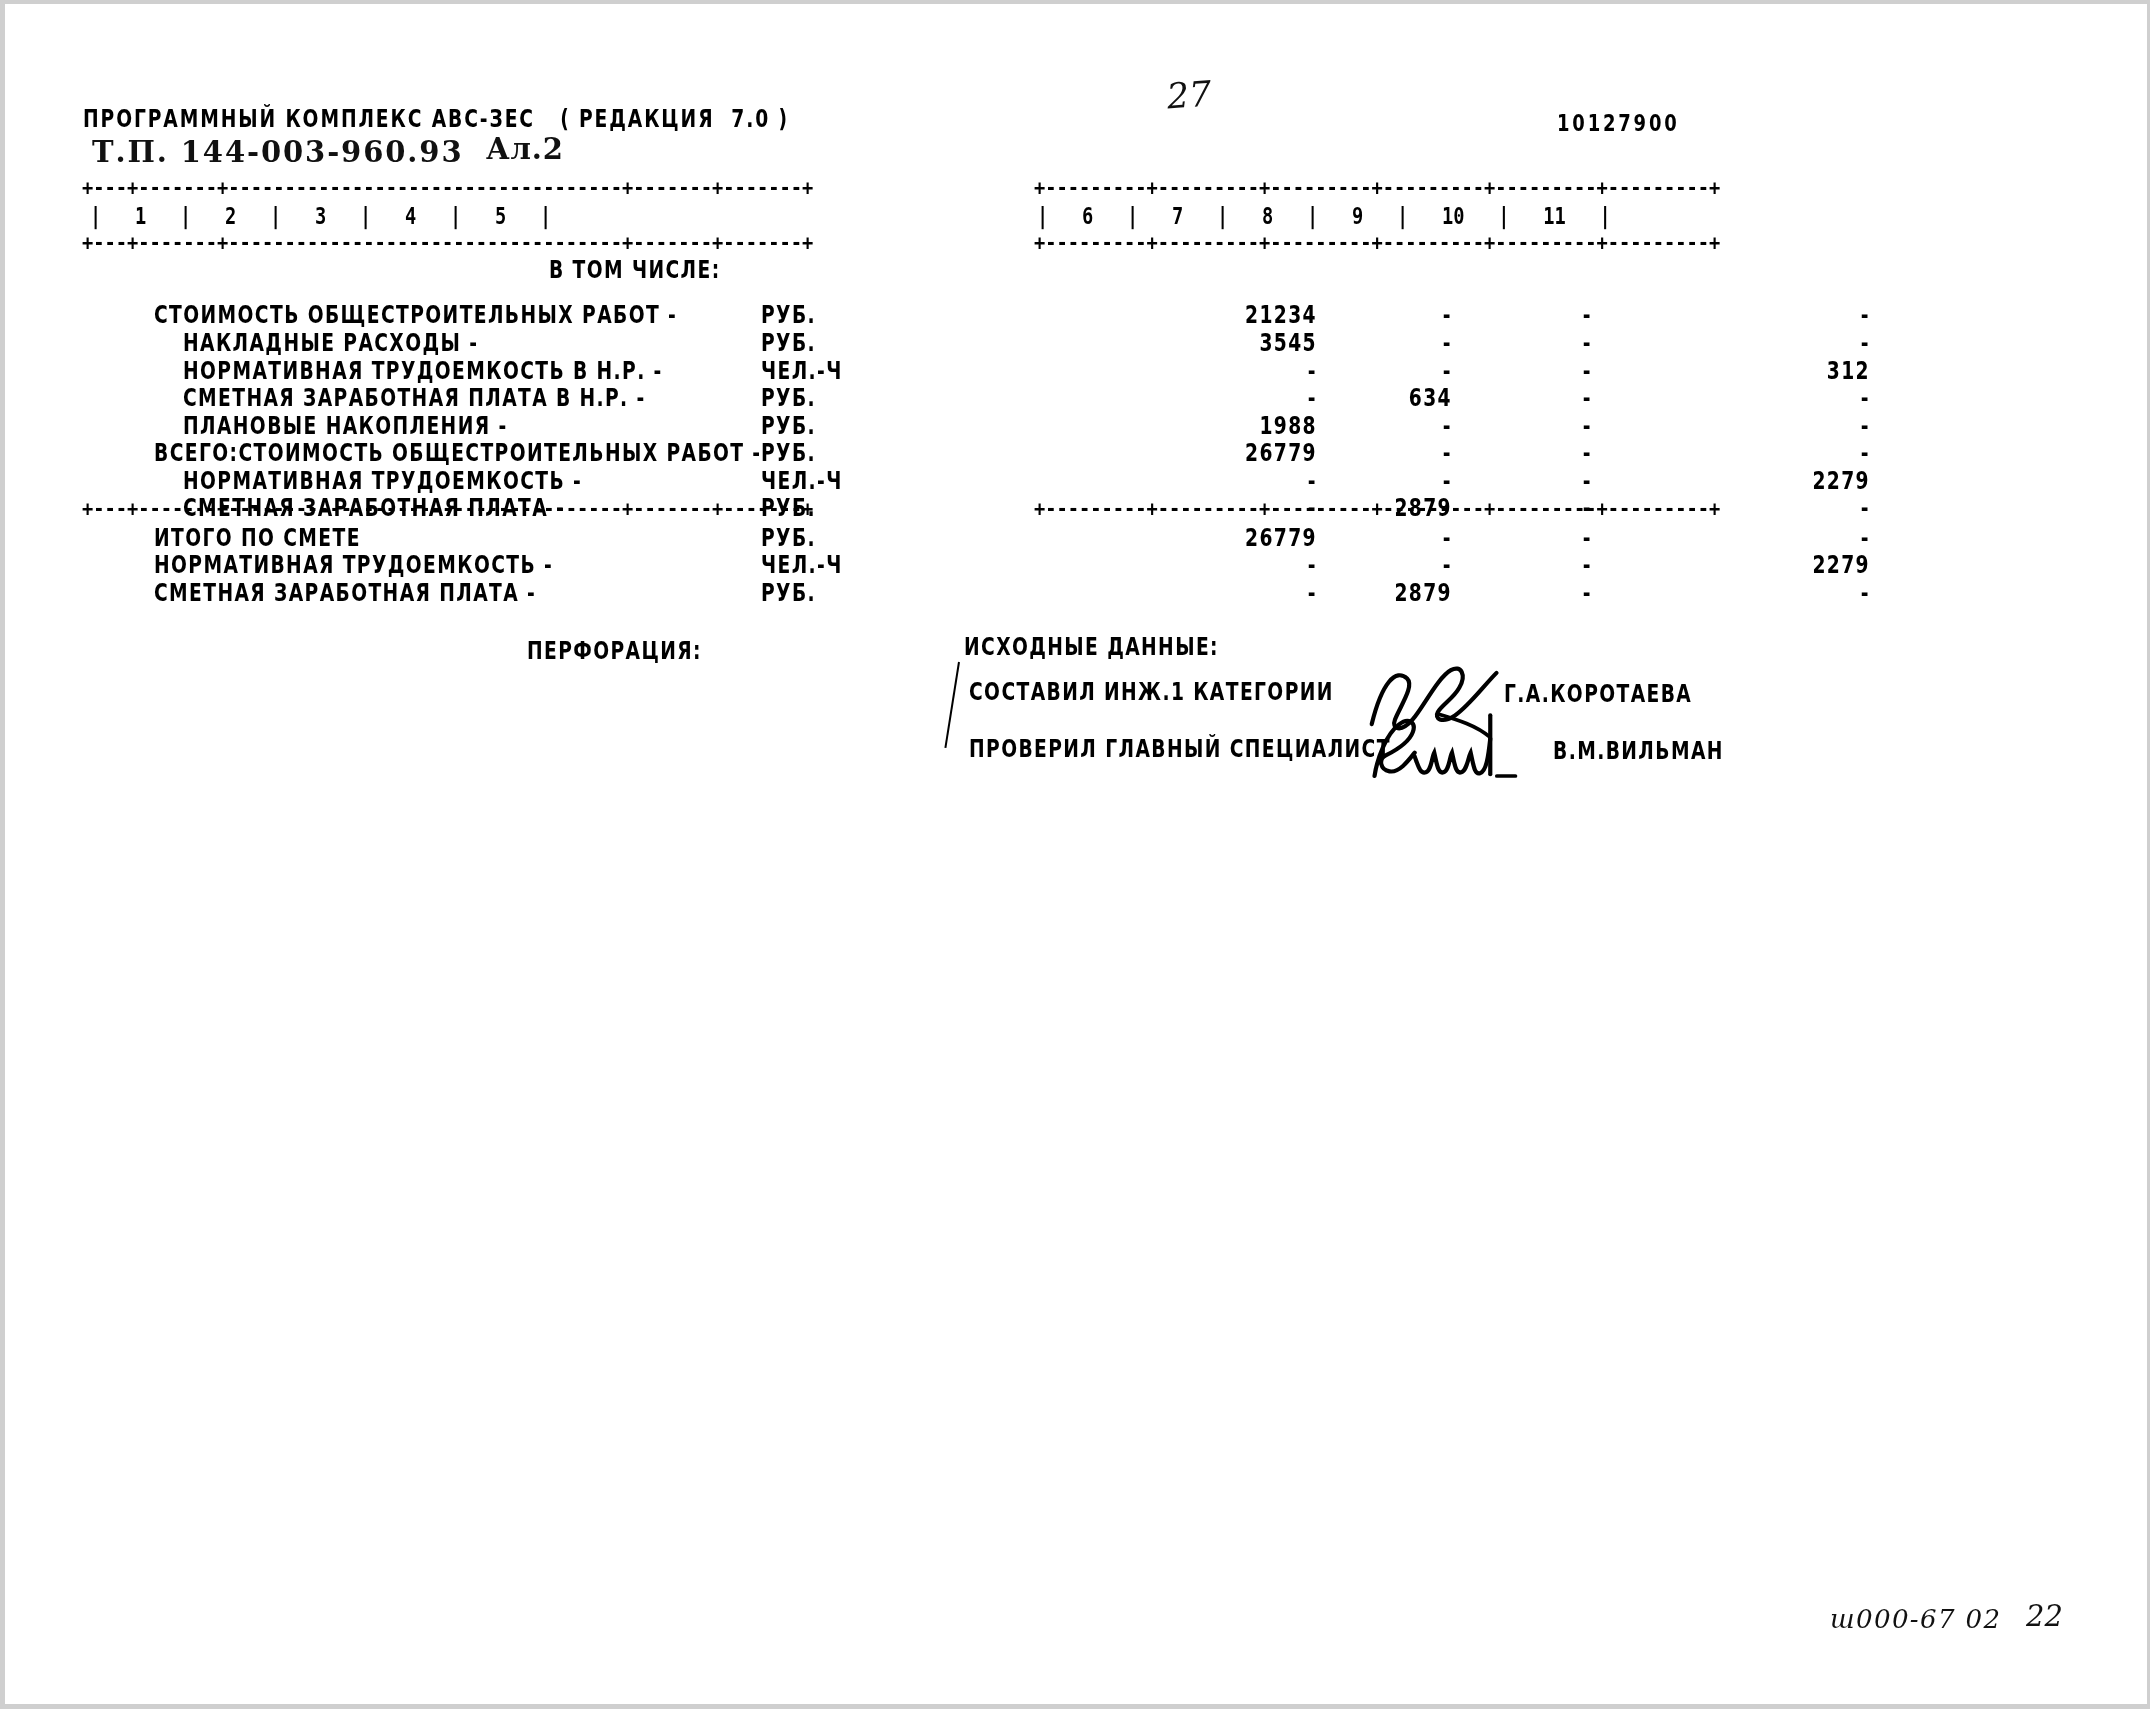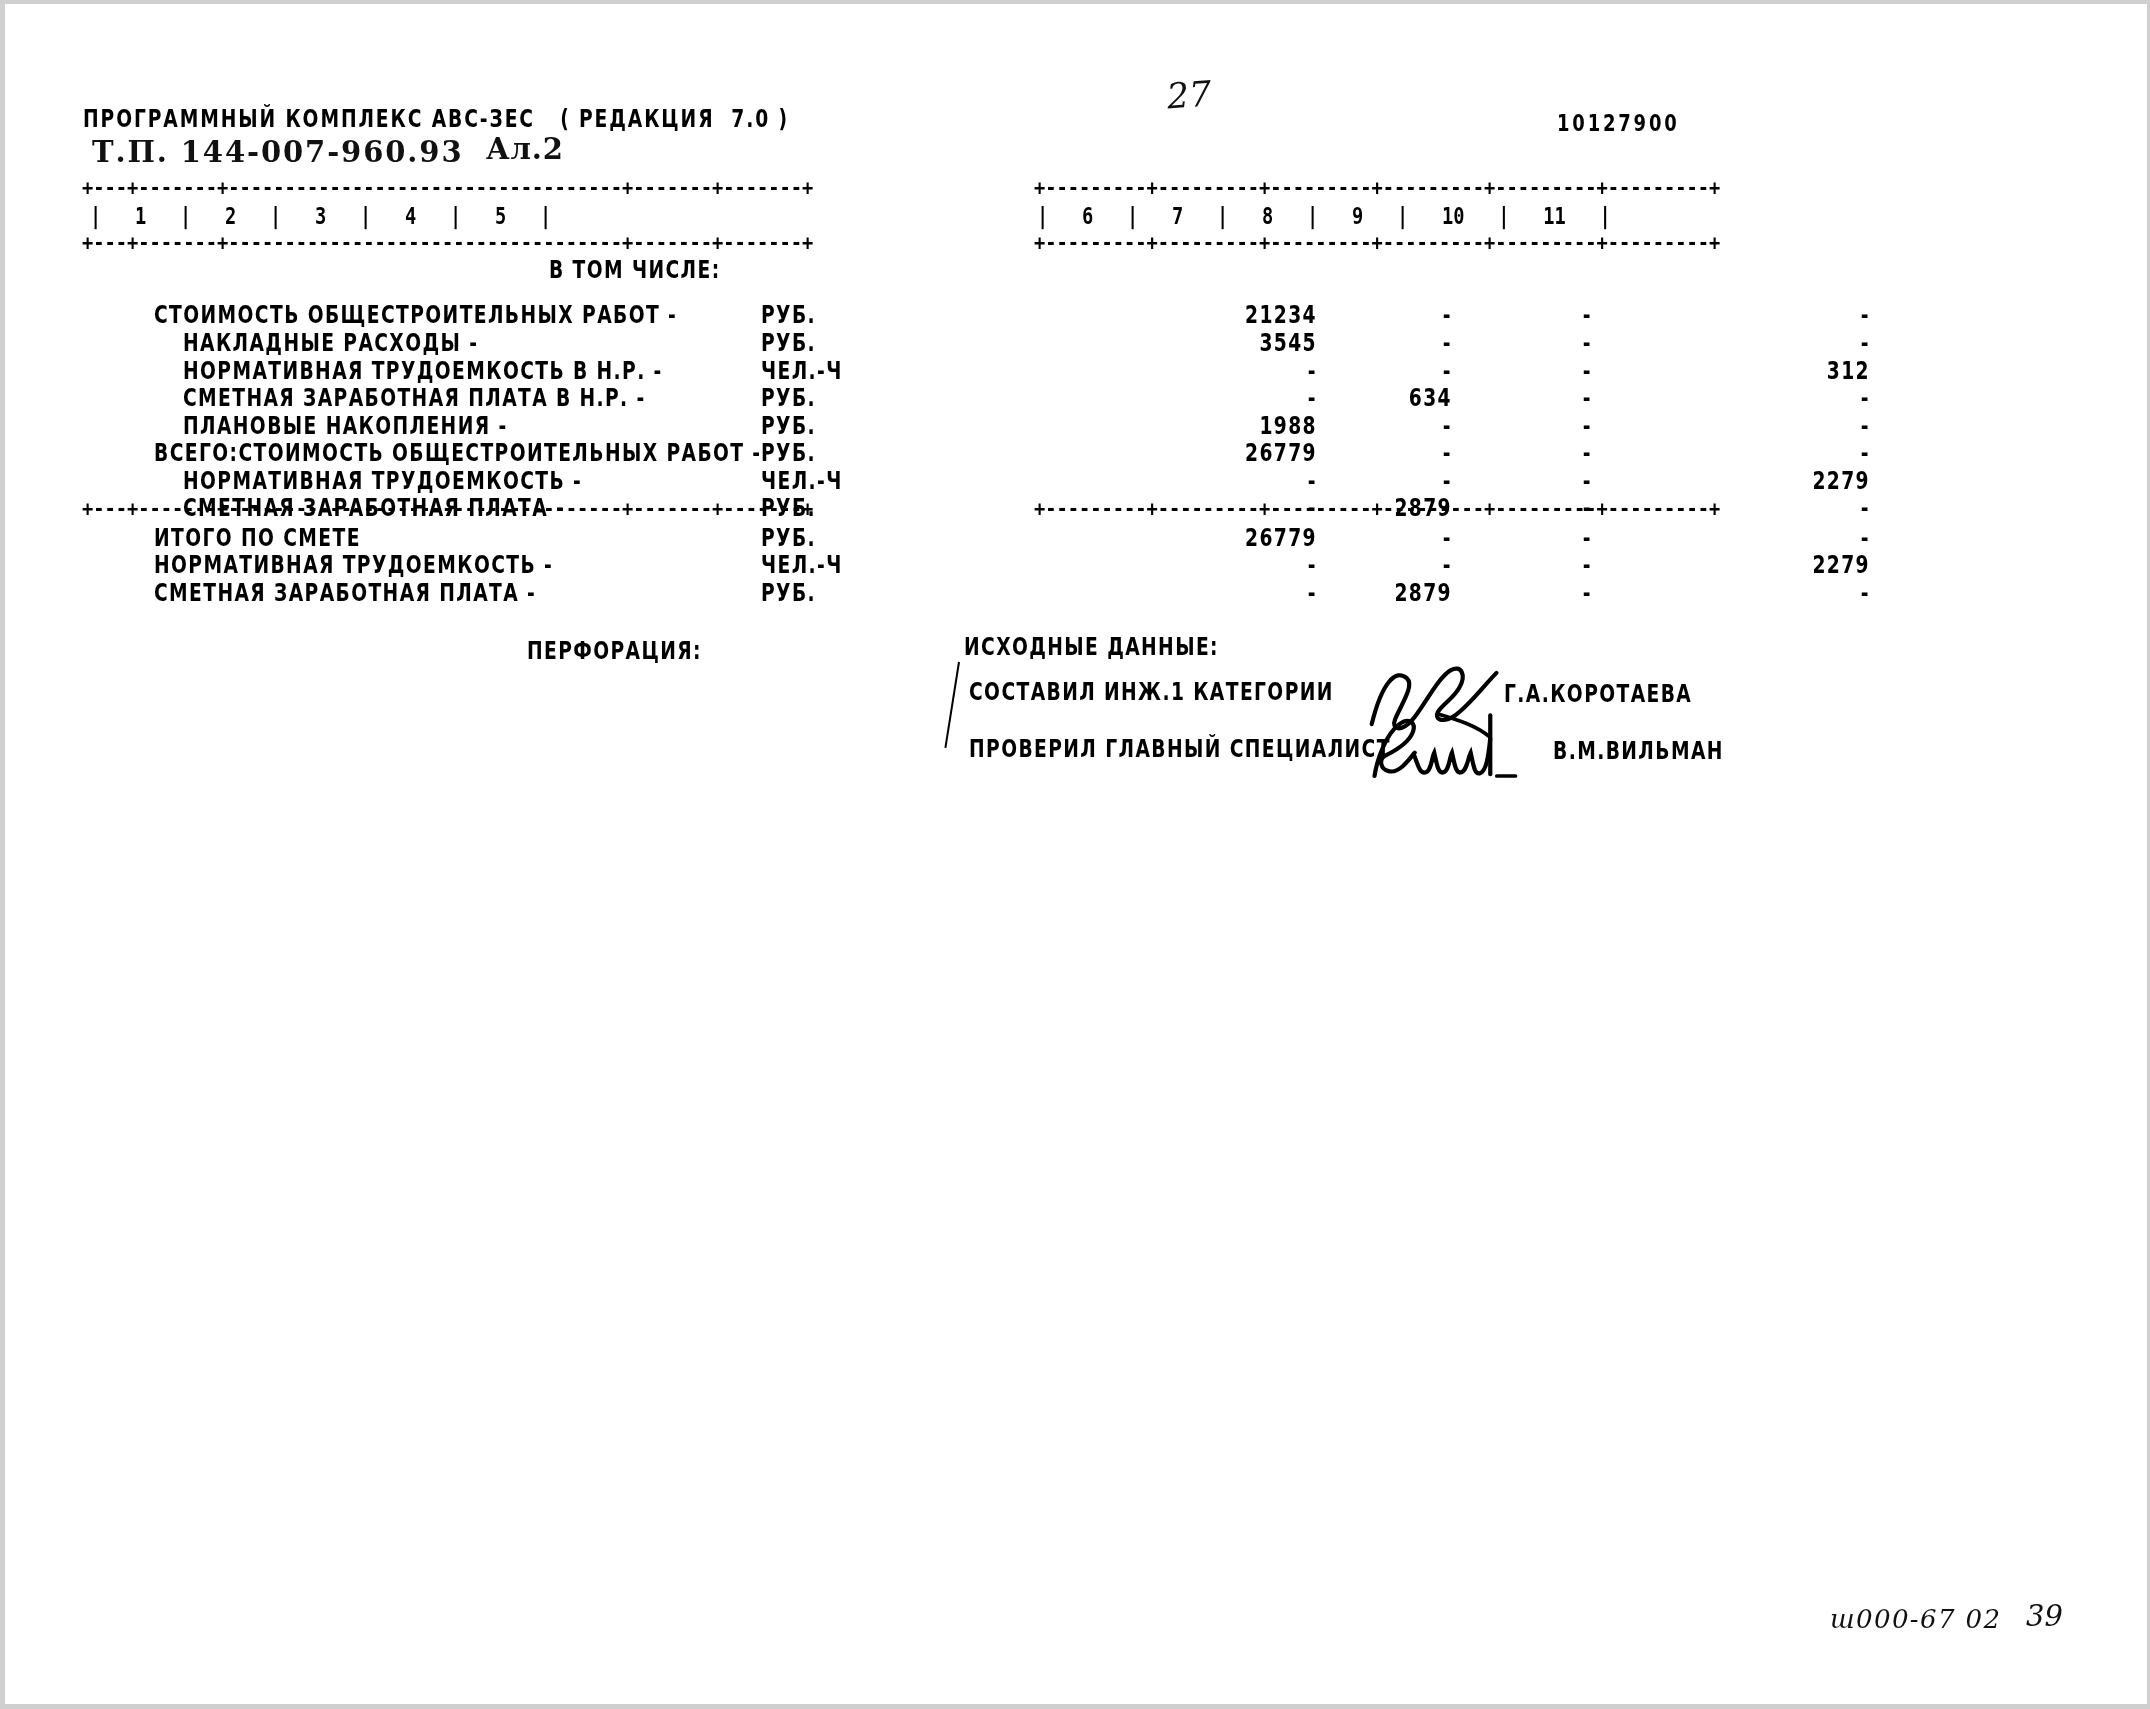--- a/index.html
+++ b/index.html
@@ -106,21 +106,21 @@
   <div class="scan-edge-right"></div>
   <div class="scan-edge-top"></div>
   <div class="scan-edge-bottom"></div>
 
   <div class="hw" style="left:1167px; top:78px; font-size:35px; transform:rotate(-4deg);">27</div>
 
   <div class="dm" style="left:83px; top:108px; font-size:18.7px; letter-spacing:1.9px;">ПРОГРАММНЫЙ КОМПЛЕКС АВС-ЗЕС   ( РЕДАКЦИЯ  7.0 )</div>
 
   <div class="dm" style="left:1557px; top:112px; font-size:18px; letter-spacing:2.8px;">10127900</div>
 
-  <div class="hw" style="left:92px; top:138px; font-size:29px; letter-spacing:1.9px; font-style:normal; font-weight:600;">Т.П. 144-007-960.93</div>
+  <div class="hw" style="left:92px; top:138px; font-size:29px; letter-spacing:1.9px; font-style:normal; font-weight:600;">Т.П. 144-003-960.93</div>
 
   <div class="hw" style="left:486px; top:135px; font-size:29px; letter-spacing:0.9px; font-style:normal; font-weight:600;">Ал.2</div>
 
   <div class="ruler" style="left:82px; top:178px; font-size:18.7px;">+---+-------+-----------------------------------+-------+-------+</div>
   <div class="ruler" style="left:1034px; top:178px; font-size:18.7px;">+---------+---------+---------+---------+---------+---------+</div>
 
   <div id="colnums-left" class="colnums" style="left:90px; top:205px; font-size:18.7px;">|   1   |   2   |   3   |   4   |   5   |</div>
   <div id="colnums-right" class="colnums" style="left:1037px; top:205px; font-size:18.7px;">|   6   |   7   |   8   |   9   |   10   |   11   |</div>
 
   <div class="ruler" style="left:82px; top:233px; font-size:18.7px;">+---+-------+-----------------------------------+-------+-------+</div>
@@ -249,16 +249,16 @@
              C22 114, 26 136, 46 140 C66 144, 86 118, 100 100" fill="none" stroke="#000" stroke-width="9" stroke-linecap="round"></path>
     <path d="M100 108 C108 130, 112 146, 124 142 C136 138, 136 112, 142 100
              C148 126, 150 146, 162 142 C174 138, 174 112, 180 100
              C186 126, 188 146, 200 142 C212 138, 214 112, 220 100
              C226 126, 228 148, 240 144 C254 140, 258 106, 262 70" fill="none" stroke="#000" stroke-width="9" stroke-linecap="round"></path>
     <path d="M262 20 L262 146" fill="none" stroke="#000" stroke-width="9" stroke-linecap="round"></path>
     <path d="M276 150 L316 150" fill="none" stroke="#000" stroke-width="8" stroke-linecap="round"></path>
   </svg>
 
   <div class="hw" style="left:1830px; top:1606px; font-size:26px; letter-spacing:1.4px;">ш000-67 02</div>
-  <div class="hw" style="left:2026px; top:1602px; font-size:29px;">39</div>
+  <div class="hw" style="left:2026px; top:1602px; font-size:29px;">22</div>
 
 </div>
 
 
 </body></html>

